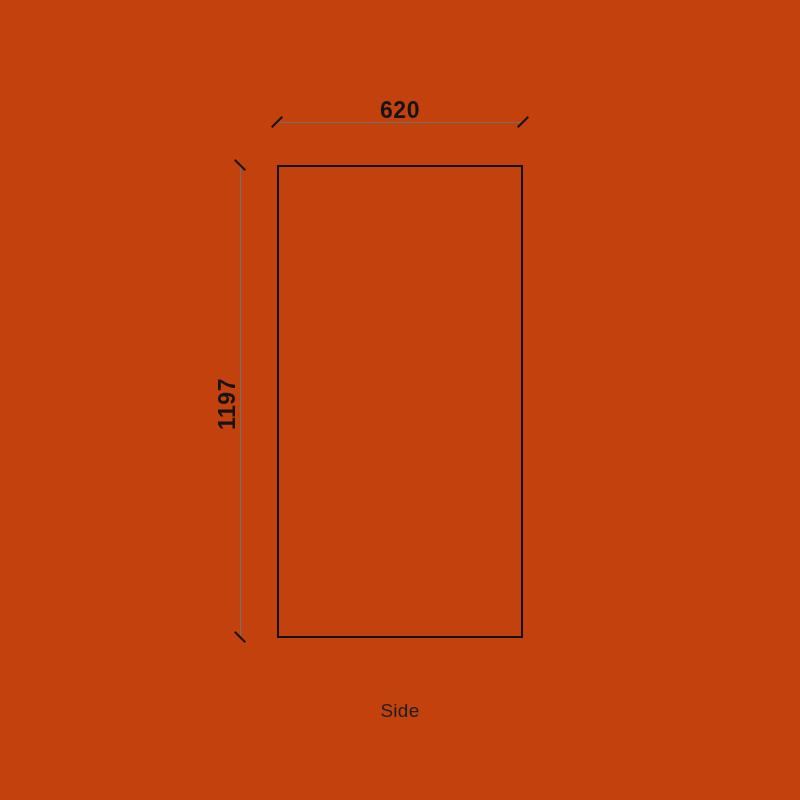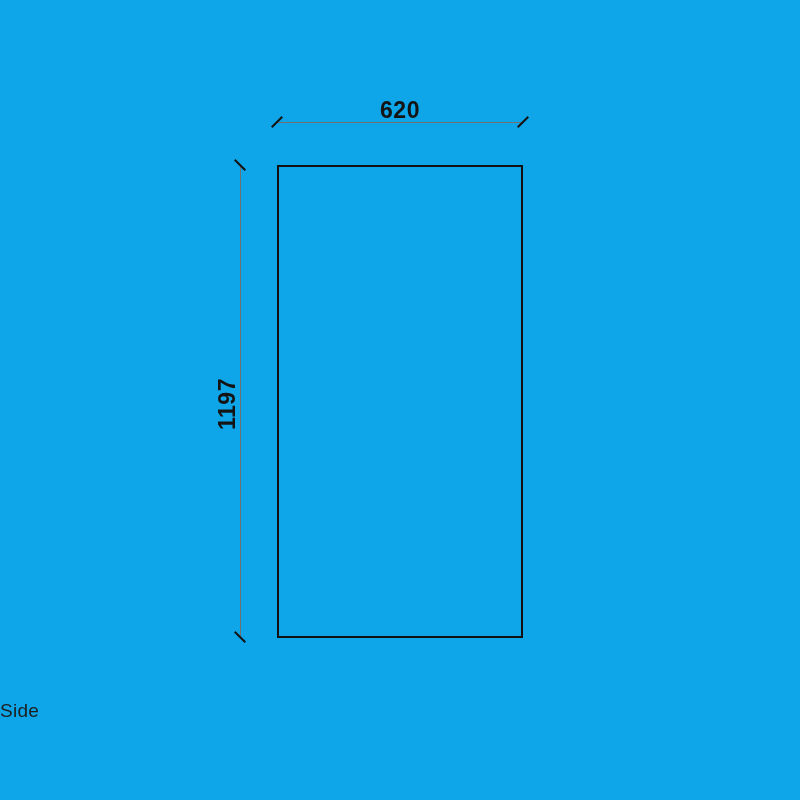--- a/index.html
+++ b/index.html
@@ -8,21 +8,21 @@
     width: 800px;
     height: 800px;
     background: #f2f2f2;
     font-family: "Liberation Sans", sans-serif;
     overflow: hidden;
   }
   .canvas {
     position: relative;
     width: 800px;
     height: 800px;
-    background: #0ea5e9;
+    background: #c2410c;
   }
   
   .panel-rect {
     position: absolute;
     left: 277px;
     top: 165px;
     width: 246px;
     height: 473px;
     box-sizing: border-box;
     border: 2px solid #111111;
@@ -78,21 +78,21 @@
     left: 227px;
     top: 404px;
     transform: translate(-50%, -50%) rotate(-90deg);
   }
   
   .view-label {
     position: absolute;
     left: 0;
     top: 700px;
     width: 800px;
-    text-align: left;
+    text-align: center;
     color: #1e1e1e;
     font-size: 19px;
     font-weight: 400;
     letter-spacing: 0.3px;
   }
 </style>
 </head>
 <body>
 
 <div class="canvas">

